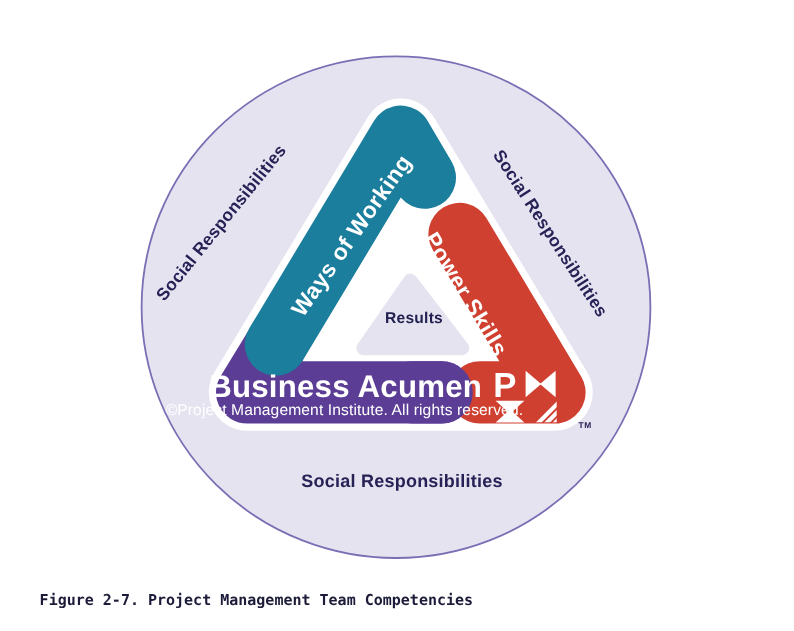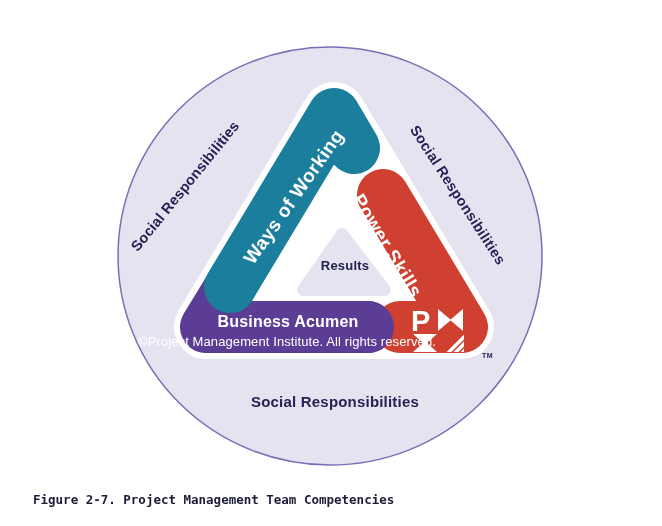--- a/index.html
+++ b/index.html
@@ -14,21 +14,21 @@
     transform-origin:center center;
   }
   .sr{
     color:#262256;font-weight:bold;font-size:14.5px;letter-spacing:0.2px;
   }
   .bar-label{
     color:#ffffff;font-weight:600;letter-spacing:0.4px;
   }
   .ways{font-size:19px;}
   .power{font-size:19px;}
-  .acumen{font-size:16px;letter-spacing:0.2px;}
+  .acumen{font-size:26px;letter-spacing:0.2px;}
   .copyright{
     color:#ffffff;font-weight:normal;font-size:13px;letter-spacing:0.1px;
   }
   .results{
     color:#222150;font-weight:bold;font-size:13px;letter-spacing:0.2px;
   }
   .tm{
     position:absolute;color:#262256;font-weight:bold;font-size:7px;letter-spacing:0.5px;
   }
   .caption{

